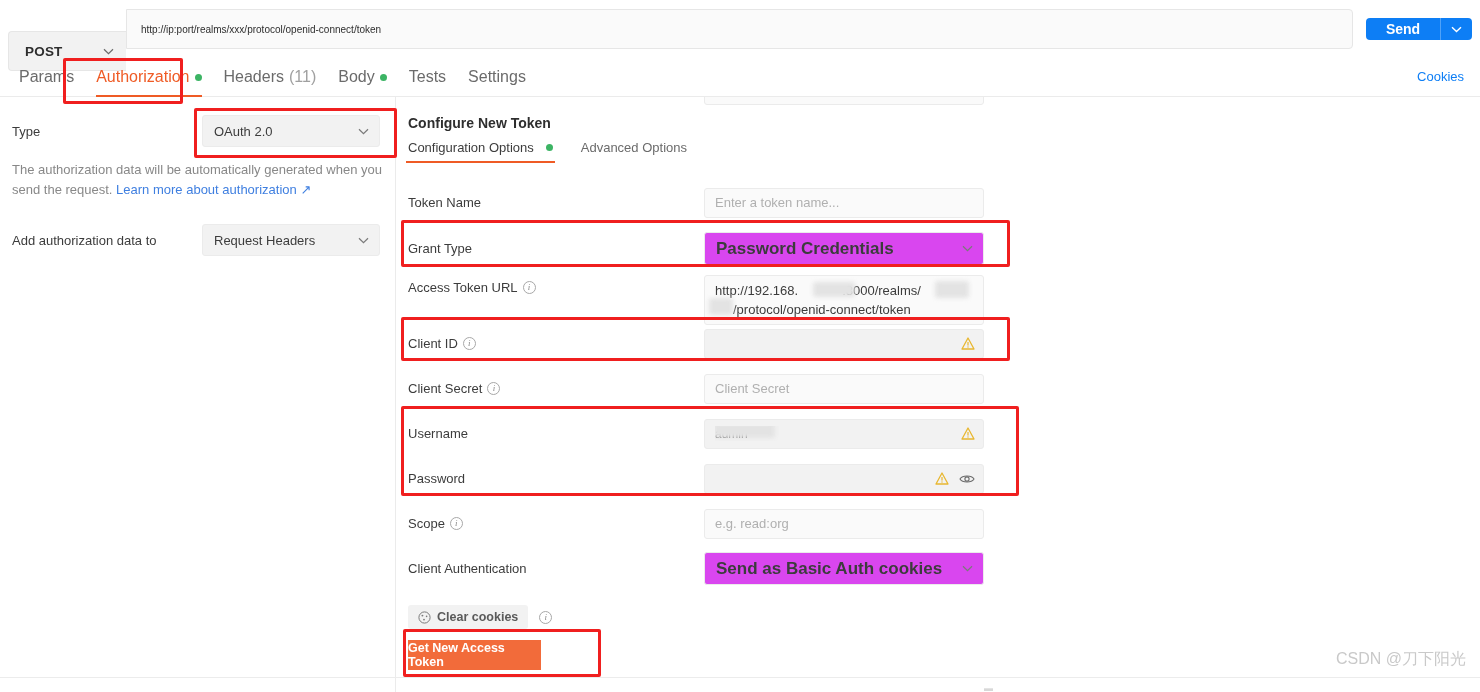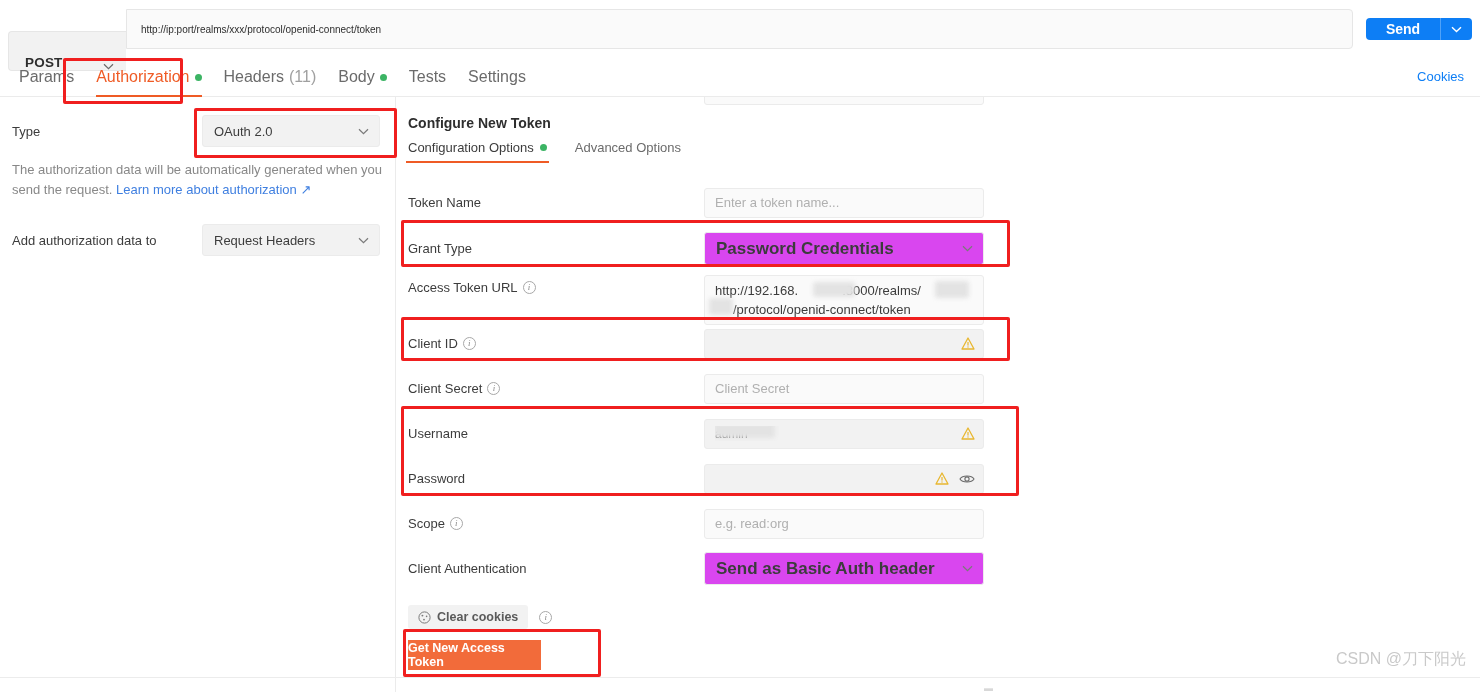--- a/index.html
+++ b/index.html
@@ -26,21 +26,21 @@
   }
 
   .method-select {
     width: 118px;
     height: 40px;
     background: #f2f2f2;
     border: 1px solid #e6e6e6;
     border-right: none;
     border-radius: 4px 0 0 4px;
     display: flex;
-    align-items: flex-end;
+    align-items: center;
     justify-content: space-between;
     padding: 0 12px 0 16px;
     cursor: pointer;
     margin-top: 44px;
   }
   .method-select .mlabel {
     font-size: 13.5px;
     font-weight: bold;
     color: #2e2e2e;
     letter-spacing: 0.2px;
@@ -218,21 +218,21 @@
   .subtabs {
     position: absolute;
     left: 10px; top: 43px;
     display: flex;
     align-items: center;
   }
   .subtab {
     position: relative;
     display: flex;
     align-items: center;
-    gap: 6px;
+    gap: 12px;
     padding: 0 2px 8px 2px;
     margin-right: 24px;
     font-size: 13px;
     color: #6b6b6b;
     cursor: pointer;
   }
   .subtab.active { color: #3c3c3c; }
   .subtab.active::after {
     content: "";
     position: absolute;
@@ -670,21 +670,21 @@
       </div>
     </div>
   </div>
 
   <div class="frow" style="top:449px;">
     <div class="flabel">
       <span>Client Authentication</span>
     </div>
     <div class="fctl">
       <div class="fdrop">
-        <span>Send as Basic Auth header</span>
+        <span>Send as Basic Auth cookies</span>
         <span>
           <svg width="11" height="7" viewBox="0 0 11 7">
               <path d="M1 1.3 L5.5 5.6 L10 1.3" fill="none" stroke="#7a7a7a" stroke-width="1.2"></path>
             </svg>
         </span>
       </div>
     </div>
   </div>
 
   <div class="clear-cookies-row">

